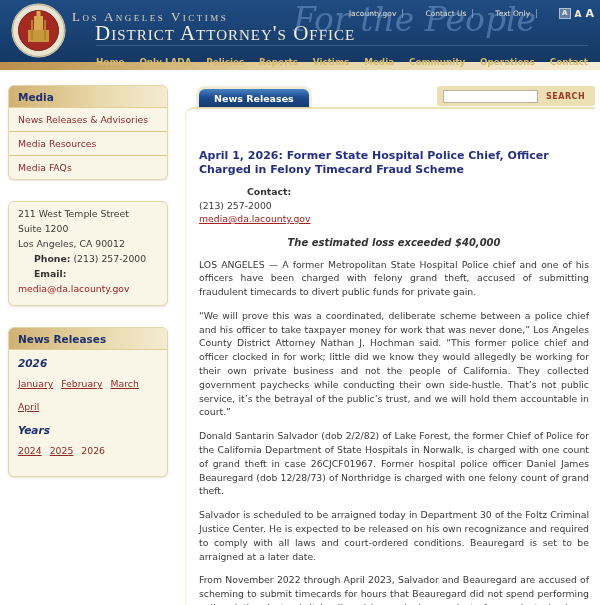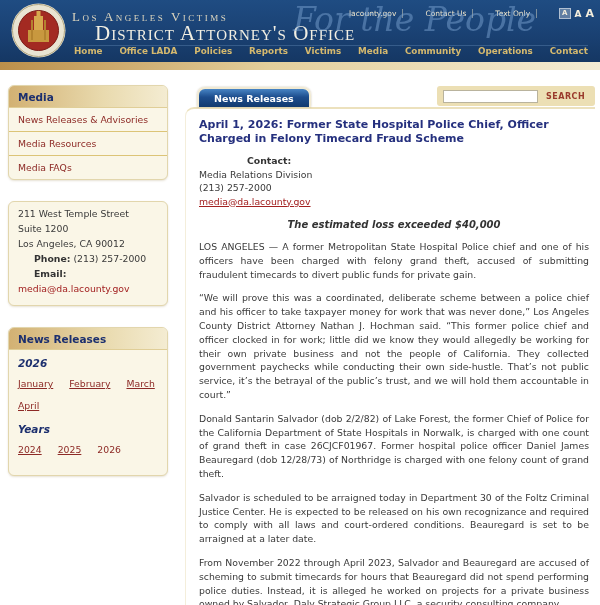--- a/index.html
+++ b/index.html
@@ -22,22 +22,22 @@
              pointer-events:none; white-space:nowrap; }
   .utility { position:absolute; right:6px; top:8px; font-size:7.5px; color:#ece4cc;
              display:flex; align-items:center;gap:16px; }
   .utility .ulink { padding:0 6px; cursor:pointer; border-right:1px solid rgba(240,230,200,0.45); }
   .utility .ulink:last-of-type { border-right:1px solid rgba(240,230,200,0.45); }
   .fontsize { display:flex; align-items:flex-end; margin-left:6px; gap:4px; }
   .fa { color:#f4eedd; font-weight:bold; cursor:pointer; line-height:1; }
   .fa1 { font-size:7px; background:rgba(255,255,255,0.3); padding:1px 2px; border:1px solid rgba(255,255,255,0.5); }
   .fa2 { font-size:9px; }
   .fa3 { font-size:11px; }
-  .nav { position:absolute; left:74px; right:12px; top:45px; height:33px;
-         display:flex; justify-content:space-between; align-items:flex-start;
+  .nav { position:absolute; left:96px; right:12px; top:45px; height:33px;
+         display:flex; justify-content:space-between; align-items:center;
          border-top:1px solid rgba(90,130,175,0.45); }
   .nav-item { color:#d5b96e; font-weight:bold; font-size:8.8px; cursor:pointer; }
   .gold-bar { width:600px; height:8px;
               background:linear-gradient(100deg,#bb8f4a 0%,#e3cf9c 45%,#f4ecd4 100%); }
 
   
   .page-body { display:flex; padding:15px 5px 0 8px; }
   .sidebar { width:160px; flex:0 0 160px; margin-right:17px; }
   .main { flex:1; min-width:0; }
 
@@ -47,42 +47,42 @@
   .sbox-header { background:linear-gradient(to right,#d2b173 0%,#e9daae 60%,#f4ecd2 100%);
                  padding:5px 9px 4px; font-size:10.5px; font-weight:bold; color:#1c2f6e;
                  border-bottom:1px solid #e0ce97; }
   .sbox-item { padding:6px 9px; font-size:9.3px; color:#8d2a26;
                border-bottom:1px solid #dcc477; cursor:pointer; }
   .sbox-item:last-child { border-bottom:none; }
   .sbox-content { padding:4px 9px 9px; font-size:9.3px; color:#3a3a3a; line-height:15px; }
   .sbox-content .lbl { font-weight:bold; color:#333;margin-left:16px; }
   .email-link { color:#a32222; cursor:pointer; }
   .nr-year { font-style:italic; font-weight:bold; color:#1c2f6e; font-size:10.5px; margin:2px 0 5px; }
-  .nr-links { display:flex; flex-wrap:wrap; column-gap:16px; row-gap:7px; margin-bottom:9px; }
+  .nr-links { display:flex; flex-wrap:wrap; column-gap:16px; row-gap:7px; margin-bottom:9px;gap:8px; }
   .nr-link { font-size:9.3px; color:#8d2a26; text-decoration:underline; cursor:pointer; }
   .nr-current { font-size:9.3px; color:#8d2a26; text-decoration:none; cursor:default; }
 
   
   .content-top { display:flex; align-items:flex-end; justify-content:space-between;
                  padding-left:12px; height:22px; }
   .tab { background:linear-gradient(to bottom,#4784c4 0%,#1d4d8d 45%,#123a6f 100%);
          border:2px solid #f1ead3; border-bottom:none; border-radius:8px 8px 0 0;
          color:#fff; font-weight:bold; font-size:9.5px; padding:4px 15px 3px;
          cursor:pointer; box-shadow:0 0 2px rgba(120,100,60,0.4); }
   .search-strip { background:#ecdfb4; border-radius:3px; height:20px; width:158px;
                   display:flex; align-items:center; padding:8px 6px; margin-bottom:1px; }
   .search-input { width:95px; height:13px; border:1px solid #b9b39d; background:#fff;
                   font-size:8.5px; padding:0 3px; outline:none; }
   .search-btn { margin-left:8px; background:none; border:none; color:#9a3a2c;
                 font-weight:bold; font-size:8px; letter-spacing:0.5px; cursor:pointer;
                 font-family:"DejaVu Sans", sans-serif; }
   .content-box { border-top:2px solid #ece1bd; border-left:1px solid #f4eedb;
                  border-radius:9px 0 0 0; padding:9px 6px 0 13px; }
   .headline { color:#25307e; font-weight:bold; font-size:11px; line-height:14px;
-              margin-bottom:8px; }
+              margin-bottom:8px;margin-top:31px; }
   .contact-block { font-size:9.3px; color:#3a3a3a; line-height:13.5px; margin-bottom:11px; }
   .contact-label { font-weight:bold; color:#333;margin-left:48px; }
   .contact-email { color:#a32222; text-decoration:underline; cursor:pointer; }
   .subhead { text-align:center; font-weight:bold; font-style:italic; font-size:10px;
              color:#333; margin:4px 0 10px; }
   .body-par { font-size:9.3px; color:#3a3a3a; line-height:13.8px; text-align:justify;
               margin-bottom:10px; }
 </style>
 </head>
 <body>
@@ -111,21 +111,21 @@
     <span class="ulink">Text Only</span>
     <span class="fontsize">
       <span class="fa fa1">A</span>
       <span class="fa fa2">A</span>
       <span class="fa fa3">A</span>
     </span>
   </div>
 
   <div class="nav">
     <span class="nav-item">Home</span>
-    <span class="nav-item">Office LADA</span>
+    <span class="nav-item">Only LADA</span>
     <span class="nav-item">Policies</span>
     <span class="nav-item">Reports</span>
     <span class="nav-item">Victims</span>
     <span class="nav-item">Media</span>
     <span class="nav-item">Community</span>
     <span class="nav-item">Operations</span>
     <span class="nav-item">Contact</span>
   </div>
 </div>
 <div class="gold-bar"></div>
@@ -186,21 +186,20 @@
         <input class="search-input" type="text" value="" style="">
         <button class="search-btn">SEARCH</button>
       </div>
     </div>
 
     <div class="content-box">
       <div class="headline">April 1, 2026: Former State Hospital Police Chief, Officer Charged in Felony Timecard Fraud Scheme</div>
 
       <div class="contact-block">
         <div class="contact-label">Contact:</div>
-        <div>Media Relations Division</div>
         <div>(213) 257-2000</div>
         <div><span class="contact-email">media@da.lacounty.gov</span></div>
       </div>
 
       <div class="subhead">The estimated loss exceeded $40,000</div>
 
       <p class="body-par">LOS ANGELES — A former Metropolitan State Hospital Police chief and one of his officers have been charged with felony grand theft, accused of submitting fraudulent timecards to divert public funds for private gain.</p>
       <p class="body-par">“We will prove this was a coordinated, deliberate scheme between a police chief and his officer to take taxpayer money for work that was never done,” Los Angeles County District Attorney Nathan J. Hochman said. “This former police chief and officer clocked in for work; little did we know they would allegedly be working for their own private business and not the people of California. They collected government paychecks while conducting their own side-hustle. That’s not public service, it’s the betrayal of the public’s trust, and we will hold them accountable in court.”</p>
       <p class="body-par">Donald Santarin Salvador (dob 2/2/82) of Lake Forest, the former Chief of Police for the California Department of State Hospitals in Norwalk, is charged with one count of grand theft in case 26CJCF01967. Former hospital police officer Daniel James Beauregard (dob 12/28/73) of Northridge is charged with one felony count of grand theft.</p>
       <p class="body-par">Salvador is scheduled to be arraigned today in Department 30 of the Foltz Criminal Justice Center. He is expected to be released on his own recognizance and required to comply with all laws and court-ordered conditions. Beauregard is set to be arraigned at a later date.</p>

